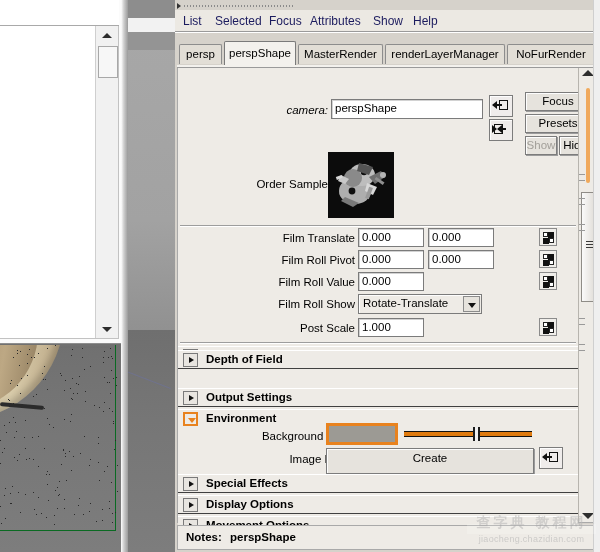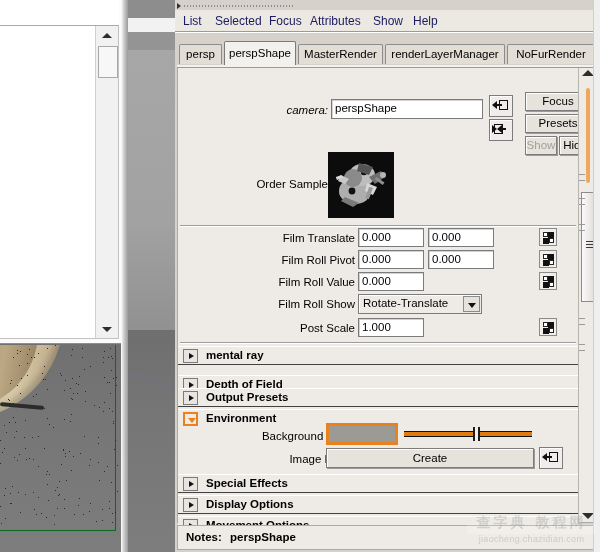--- a/index.html
+++ b/index.html
@@ -592,31 +592,31 @@
         </div>
 
       <div class="hdiv" style="left:2px;top:274px;width:396px;"></div>
 
       <div class="sect" style="top:278px;">
         <div class="sbox">
             <div class="sarw-r"></div>
           </div>
         <div class="stitle">mental ray</div>
       </div>
-      <div class="sect" style="top:307px;padding-left:36px;">
+      <div class="sect" style="top:282px;padding-left:36px;">
         <div class="sbox">
             <div class="sarw-r"></div>
           </div>
         <div class="stitle">Depth of Field</div>
       </div>
       <div class="sect" style="top:320px;">
         <div class="sbox">
             <div class="sarw-r"></div>
           </div>
-        <div class="stitle">Output Presets</div>
+        <div class="stitle">Output Settings</div>
       </div>
 
       <div class="sect" style="top:341px;border-bottom:none;">
         <div class="sbox hl">
             <div class="sarw-d"></div>
           </div>
         <div class="stitle">Environment</div>
       </div>
 
       <div class="lbl" style="left:36px;top:362px;width:140px;">Background Color</div>
@@ -624,21 +624,21 @@
       <div class="slider" style="left:226px;top:359px;width:128px;">
         <div class="trk-o1"></div>
           <div class="trk-dk"></div>
           <div class="trk-dk2"></div>
         <div class="thumb" id="bgslider-thumb" style="left: 68.97px;">
             <div class="wt"></div>
           </div>
       </div>
 
       <div class="lbl" style="left:36px;top:385px;width:140px;">Image Plane</div>
-      <div class="btn" style="left:148px;top:380px;width:208px;height:20px;line-height:19px;">Create</div>
+      <div class="btn" style="left:148px;top:380px;width:208px;height:26px;line-height:19px;">Create</div>
       <div class="iconbtn" style="left:361px;top:379px;width:24px;height:22px;">
         <div class="arrow-in">
             <div class="bx"></div>
             <div class="st"></div>
             <div class="hd"></div>
           </div>
       </div>
 
       <div class="sect" style="top:406px;">
         <div class="sbox">

